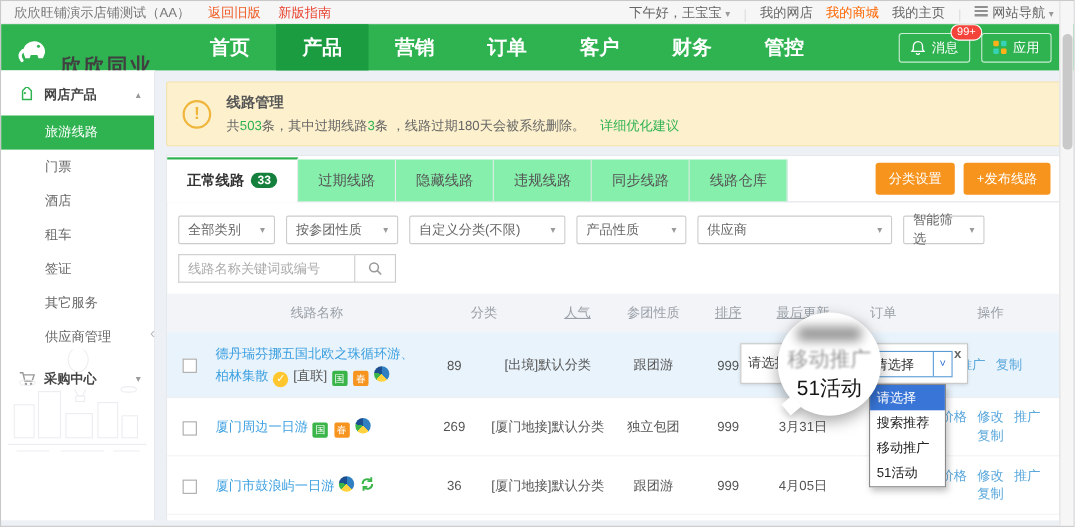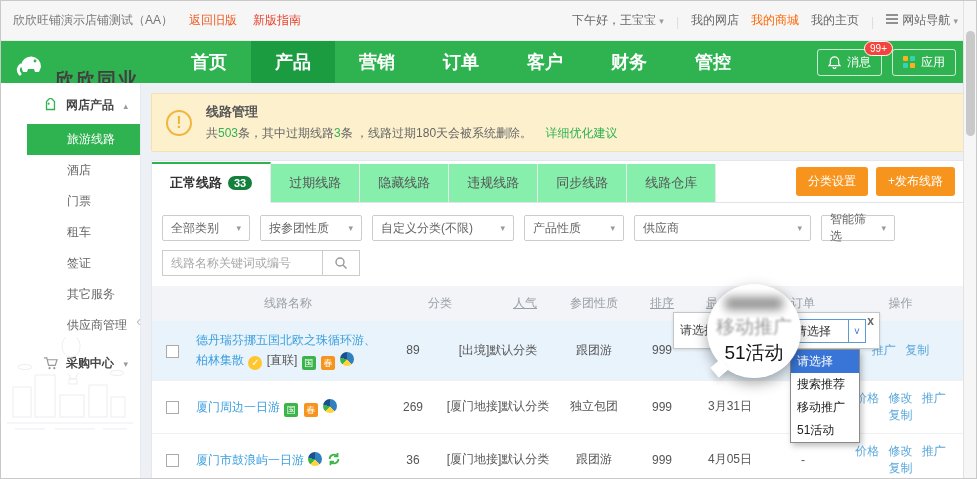--- a/index.html
+++ b/index.html
@@ -1,21 +1,21 @@
 <!DOCTYPE html>
 <html><head>
 <meta charset="utf-8">
 <style>
   * { margin:0; padding:0; box-sizing:border-box; }
   html,body { background:#fff; }
   body { font-family:"Liberation Sans","DejaVu Sans",sans-serif; font-size:12px; color:#555; }
   .screen { position:relative; width:977px; height:479px; border:1px solid #c9c9c9; overflow:hidden; background:#edf0f4; }
 
   
-  .topbar { height:40px; background:#f6f6f6; border-bottom:1px solid #e9e9e9; display:flex; align-items:center; padding:0 18px 0 12px; }
+  .topbar { height:21px; background:#f6f6f6; border-bottom:1px solid #e9e9e9; display:flex; align-items:center; padding:0 18px 0 12px; }
   .topbar .left { display:flex; align-items:center; gap:16px; }
   .store-name { color:#777; }
   .link-red { color:#f05a23; cursor:pointer; }
   .link-red2 { color:#e8432f; cursor:pointer; }
   .topbar .right { margin-left:auto; display:flex; align-items:flex-end; gap:12px; color:#666; }
   .tb-sep { color:#ddd; }
   .caret { font-size:9px; color:#9a9a9a; }
   .orange-link { color:#f60; cursor:pointer; }
   .hamb { display:inline-block; width:12px; height:10px; background:repeating-linear-gradient(#909090 0 2px, transparent 2px 4px); margin-right:4px; }
 
@@ -31,21 +31,21 @@
   .nav-right { margin-left:auto; display:flex; align-items:center; gap:10px; }
   .nav-btn { position:relative; display:flex; align-items:center; gap:6px; border:1px solid rgba(255,255,255,.75); border-radius:3px; color:#fff; padding:4px 10px; cursor:pointer; }
   .badge-99 { position:absolute; top:-9px; right:-12px; background:#f4433a; color:#fff; font-size:10px; border-radius:8px; padding:1px 5px; border:1px solid #fff; }
   .grid-ic { display:inline-grid; grid-template-columns:5px 5px; grid-gap:2px; }
   .grid-ic i { width:5px; height:5px; border-radius:1px; }
   .grid-ic i:nth-child(1){background:#ffb11a}.grid-ic i:nth-child(2){background:#35d2b5}
   .grid-ic i:nth-child(3){background:#35d2b5}.grid-ic i:nth-child(4){background:#ffb11a}
 
   
   .page-body { display:flex; height:409px; }
-  .sidebar { position:relative; width:140px; background:#fff; border-right:1px solid #e7e9ee; flex:none;padding-left:26px; }
+  .sidebar { position:relative; width:140px; background:#fff; border-right:1px solid #e7e9ee; flex:none; }
   .side-group { display:flex; align-items:center; gap:8px; padding:14px 12px 10px 16px; color:#444; font-weight:bold; cursor:pointer; }
   .side-group .caret { margin-left:auto; }
   .side-item { padding:7px 0 7px 40px; color:#666; cursor:pointer; }
   .side-item.active { background:#2fb351; color:#fff; }
   .collapse-handle { position:absolute; right:-1px; top:230px; color:#b8bcc4; font-size:14px; cursor:pointer; }
   .cityscape { position:absolute; bottom:55px; left:4px; opacity:.9; }
 
   .content { position:relative; flex:1; padding:10px 10px 0 10px; overflow:hidden; }
 
   
@@ -186,22 +186,22 @@
     <div class="sidebar">
       <div class="side-group">
         <svg width="15" height="15" viewBox="0 0 16 16">
           <path d="M2 2 h6 l6 6 -6 6 -6 -6 z" fill="none" stroke="#2fb351" stroke-width="1.4" transform="rotate(45 8 8)"></path>
           <circle cx="6" cy="6" r="1.1" fill="#2fb351"></circle>
         </svg>
         <span>网店产品</span>
         <span class="caret">▴</span>
       </div>
       <div class="side-item active">旅游线路</div>
+      <div class="side-item">门票</div>
       <div class="side-item">酒店</div>
-      <div class="side-item">门票</div>
       <div class="side-item">租车</div>
       <div class="side-item">签证</div>
       <div class="side-item">其它服务</div>
       <div class="side-item">供应商管理</div>
       <div class="side-group">
         <svg width="15" height="15" viewBox="0 0 16 16">
           <path d="M1 2 h3 l2 8 h7 l2-6 h-11" fill="none" stroke="#999" stroke-width="1.3"></path>
           <circle cx="7" cy="13" r="1.2" fill="#999"></circle>
             <circle cx="12" cy="13" r="1.2" fill="#999"></circle>
         </svg>

